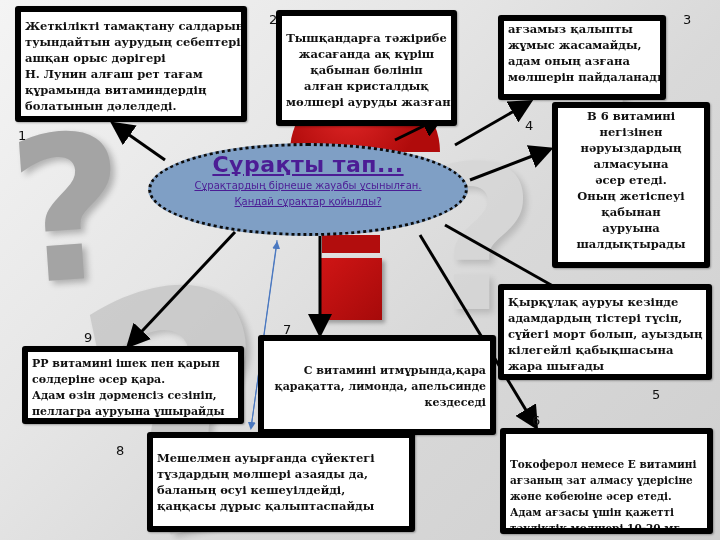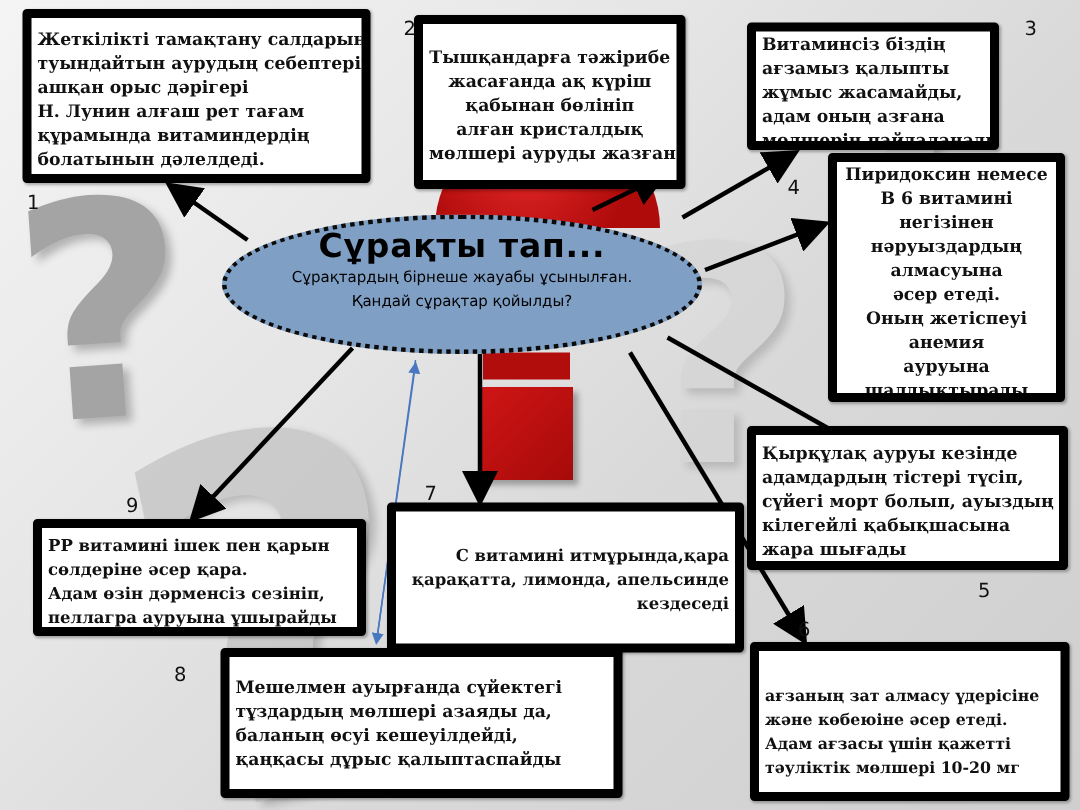--- a/index.html
+++ b/index.html
@@ -74,21 +74,22 @@
   }
 
   .ellipse {
     position: absolute;
     left: 148px; top: 143px; width: 320px; height: 93px;
     border-radius: 50%;
     background: #7f9fc5;
     border: 3px dotted #0b0b0b;
     text-align: center;
     font-family: "DejaVu Sans", sans-serif;
-    color: #000000;
+    color: #4c1d95;
+    text-decoration: underline;
   }
   .ellipse .title {
     display: block;
     font-size: 22px;
     font-weight: bold;
     margin-top: 6px;
     letter-spacing: 0.5px;
   }
   .ellipse .sub {
     display: block;
@@ -167,49 +168,48 @@
 
 <div class="box center" id="box2">
   <span class="line">Тышқандарға тәжірибе</span>
   <span class="line">жасағанда ақ күріш</span>
   <span class="line">қабынан бөлініп</span>
   <span class="line">алған кристалдық</span>
   <span class="line">мөлшері ауруды жазған</span>
 </div>
 
 <div class="box" id="box3">
-  <span class="line">Витаминсіз біздің</span>
   <span class="line">ағзамыз қалыпты</span>
   <span class="line">жұмыс жасамайды,</span>
   <span class="line">адам оның азғана</span>
   <span class="line">мөлшерін пайдаланады</span>
 </div>
 
 <div class="box center" id="box4">
-  <span class="line">Пиридоксин немесе</span>
   <span class="line">В 6 витамині</span>
   <span class="line">негізінен</span>
   <span class="line">нәруыздардың</span>
   <span class="line">алмасуына</span>
   <span class="line">әсер етеді.</span>
   <span class="line">Оның жетіспеуі</span>
-  <span class="line">анемия</span>
+  <span class="line">қабынан</span>
   <span class="line">ауруына</span>
   <span class="line">шалдықтырады</span>
 </div>
 
 <div class="box" id="box5">
   <span class="line">Қырқұлақ ауруы кезінде</span>
   <span class="line">адамдардың тістері түсіп,</span>
   <span class="line">сүйегі морт болып, ауыздың</span>
   <span class="line">кілегейлі  қабықшасына</span>
   <span class="line">жара шығады</span>
 </div>
 
 <div class="box" id="box6" style="font-size:10.5px;">
+  <span class="line">Токоферол немесе Е витамині</span>
   <span class="line">ағзаның зат алмасу үдерісіне</span>
   <span class="line">және көбеюіне әсер етеді.</span>
   <span class="line">Адам ағзасы  үшін қажетті</span>
   <span class="line"> тәуліктік мөлшері 10-20 мг</span>
 </div>
 
 <div class="box" id="box7" style="font-size:11px;">
   <span class="line">С витамині итмұрында,қара</span>
   <span class="line">қарақатта, лимонда, апельсинде</span>
   <span class="line"> кездеседі</span>

